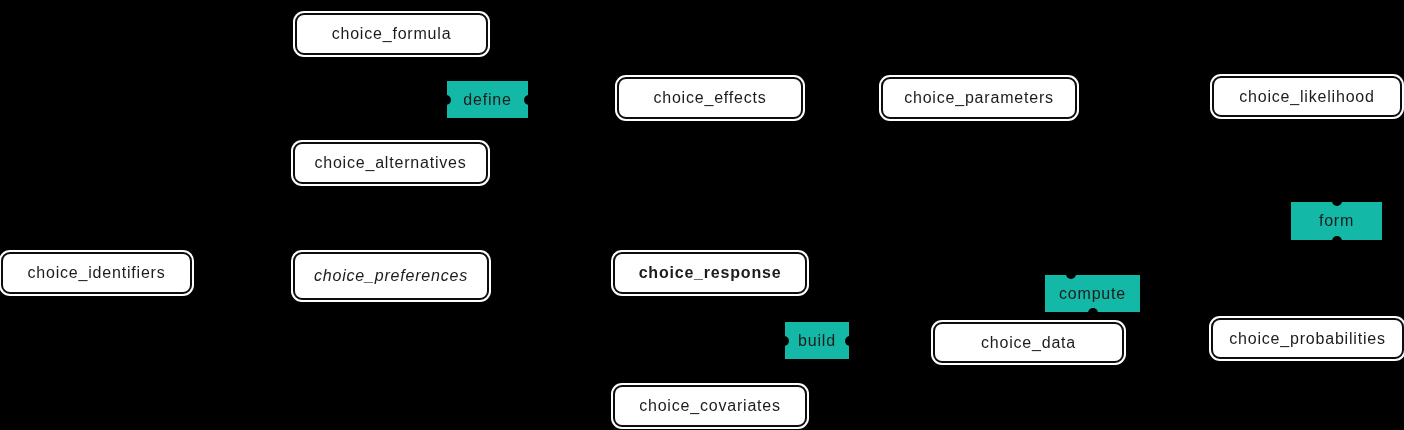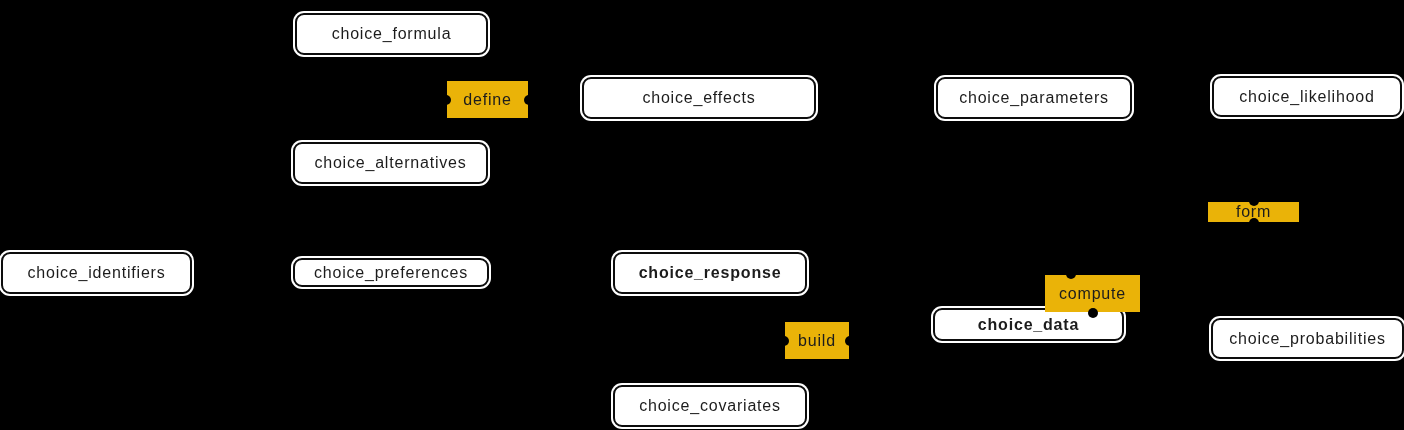--- a/index.html
+++ b/index.html
@@ -26,21 +26,21 @@
     align-items: center;
     justify-content: center;
     color: #1c1c1c;
     font-size: 16px;
     letter-spacing: 0.8px;
     white-space: nowrap;
   }
   .edge-label {
     position: absolute;
     box-sizing: border-box;
-    background: #eab308;
+    background: #14b8a6;
     display: flex;
     align-items: center;
     justify-content: center;
     color: #1c1c1c;
     font-size: 16px;
     letter-spacing: 0.8px;
     white-space: nowrap;
   }
   
   .edge-label .notch {
@@ -58,67 +58,67 @@
 </style>
 </head>
 <body>
 
 <div class="canvas">
 
   <div class="node" style="left:295px; top:13px;  width:193px; height:42px;">
     <span>choice_formula</span>
   </div>
 
-  <div class="node" style="left:582px; top:77px;  width:234px; height:42px;">
+  <div class="node" style="left:617px; top:77px;  width:186px; height:42px;">
     <span>choice_effects</span>
   </div>
 
-  <div class="node" style="left:936px; top:77px;  width:196px; height:42px;">
+  <div class="node" style="left:881px; top:77px;  width:196px; height:42px;">
     <span>choice_parameters</span>
   </div>
 
   <div class="node" style="left:1212px; top:76px; width:190px; height:41px;">
     <span>choice_likelihood</span>
   </div>
 
   <div class="node" style="left:293px; top:142px; width:195px; height:42px;">
     <span>choice_alternatives</span>
   </div>
 
   <div class="node" style="left:1px; top:252px;   width:191px; height:42px;">
     <span>choice_identifiers</span>
   </div>
 
-  <div class="node" style="left:293px; top:258px; width:196px; height:29px;">
+  <div class="node" style="left:293px; top:252px; width:196px; height:48px;font-style:italic;">
     <span>choice_preferences</span>
   </div>
 
   <div class="node" style="left:613px; top:252px; width:194px; height:42px;font-weight:bold;">
     <span>choice_response</span>
   </div>
 
-  <div class="node" style="left:933px; top:308px; width:191px; height:33px;font-weight:bold;">
+  <div class="node" style="left:933px; top:322px; width:191px; height:41px;">
     <span>choice_data</span>
   </div>
 
   <div class="node" style="left:1211px; top:318px; width:193px; height:41px;">
     <span>choice_probabilities</span>
   </div>
 
   <div class="node" style="left:613px; top:385px; width:194px; height:42px;">
     <span>choice_covariates</span>
   </div>
 
   <div class="edge-label" style="left:447px; top:81px; width:81px; height:37px;">
     <span class="notch left"></span>
     <span class="notch right"></span>
     <span>define</span>
   </div>
 
-  <div class="edge-label" style="left:1208px; top:202px; width:91px; height:20px;">
+  <div class="edge-label" style="left:1291px; top:202px; width:91px; height:38px;">
     <span class="notch top"></span>
     <span class="notch bottom"></span>
     <span>form</span>
   </div>
 
   <div class="edge-label" style="left:1045px; top:252px; width:95px; height:37px;margin-top:23px;">
     <span class="notch top-left"></span>
     <span class="notch bottom"></span>
     <span>compute</span>
   </div>

